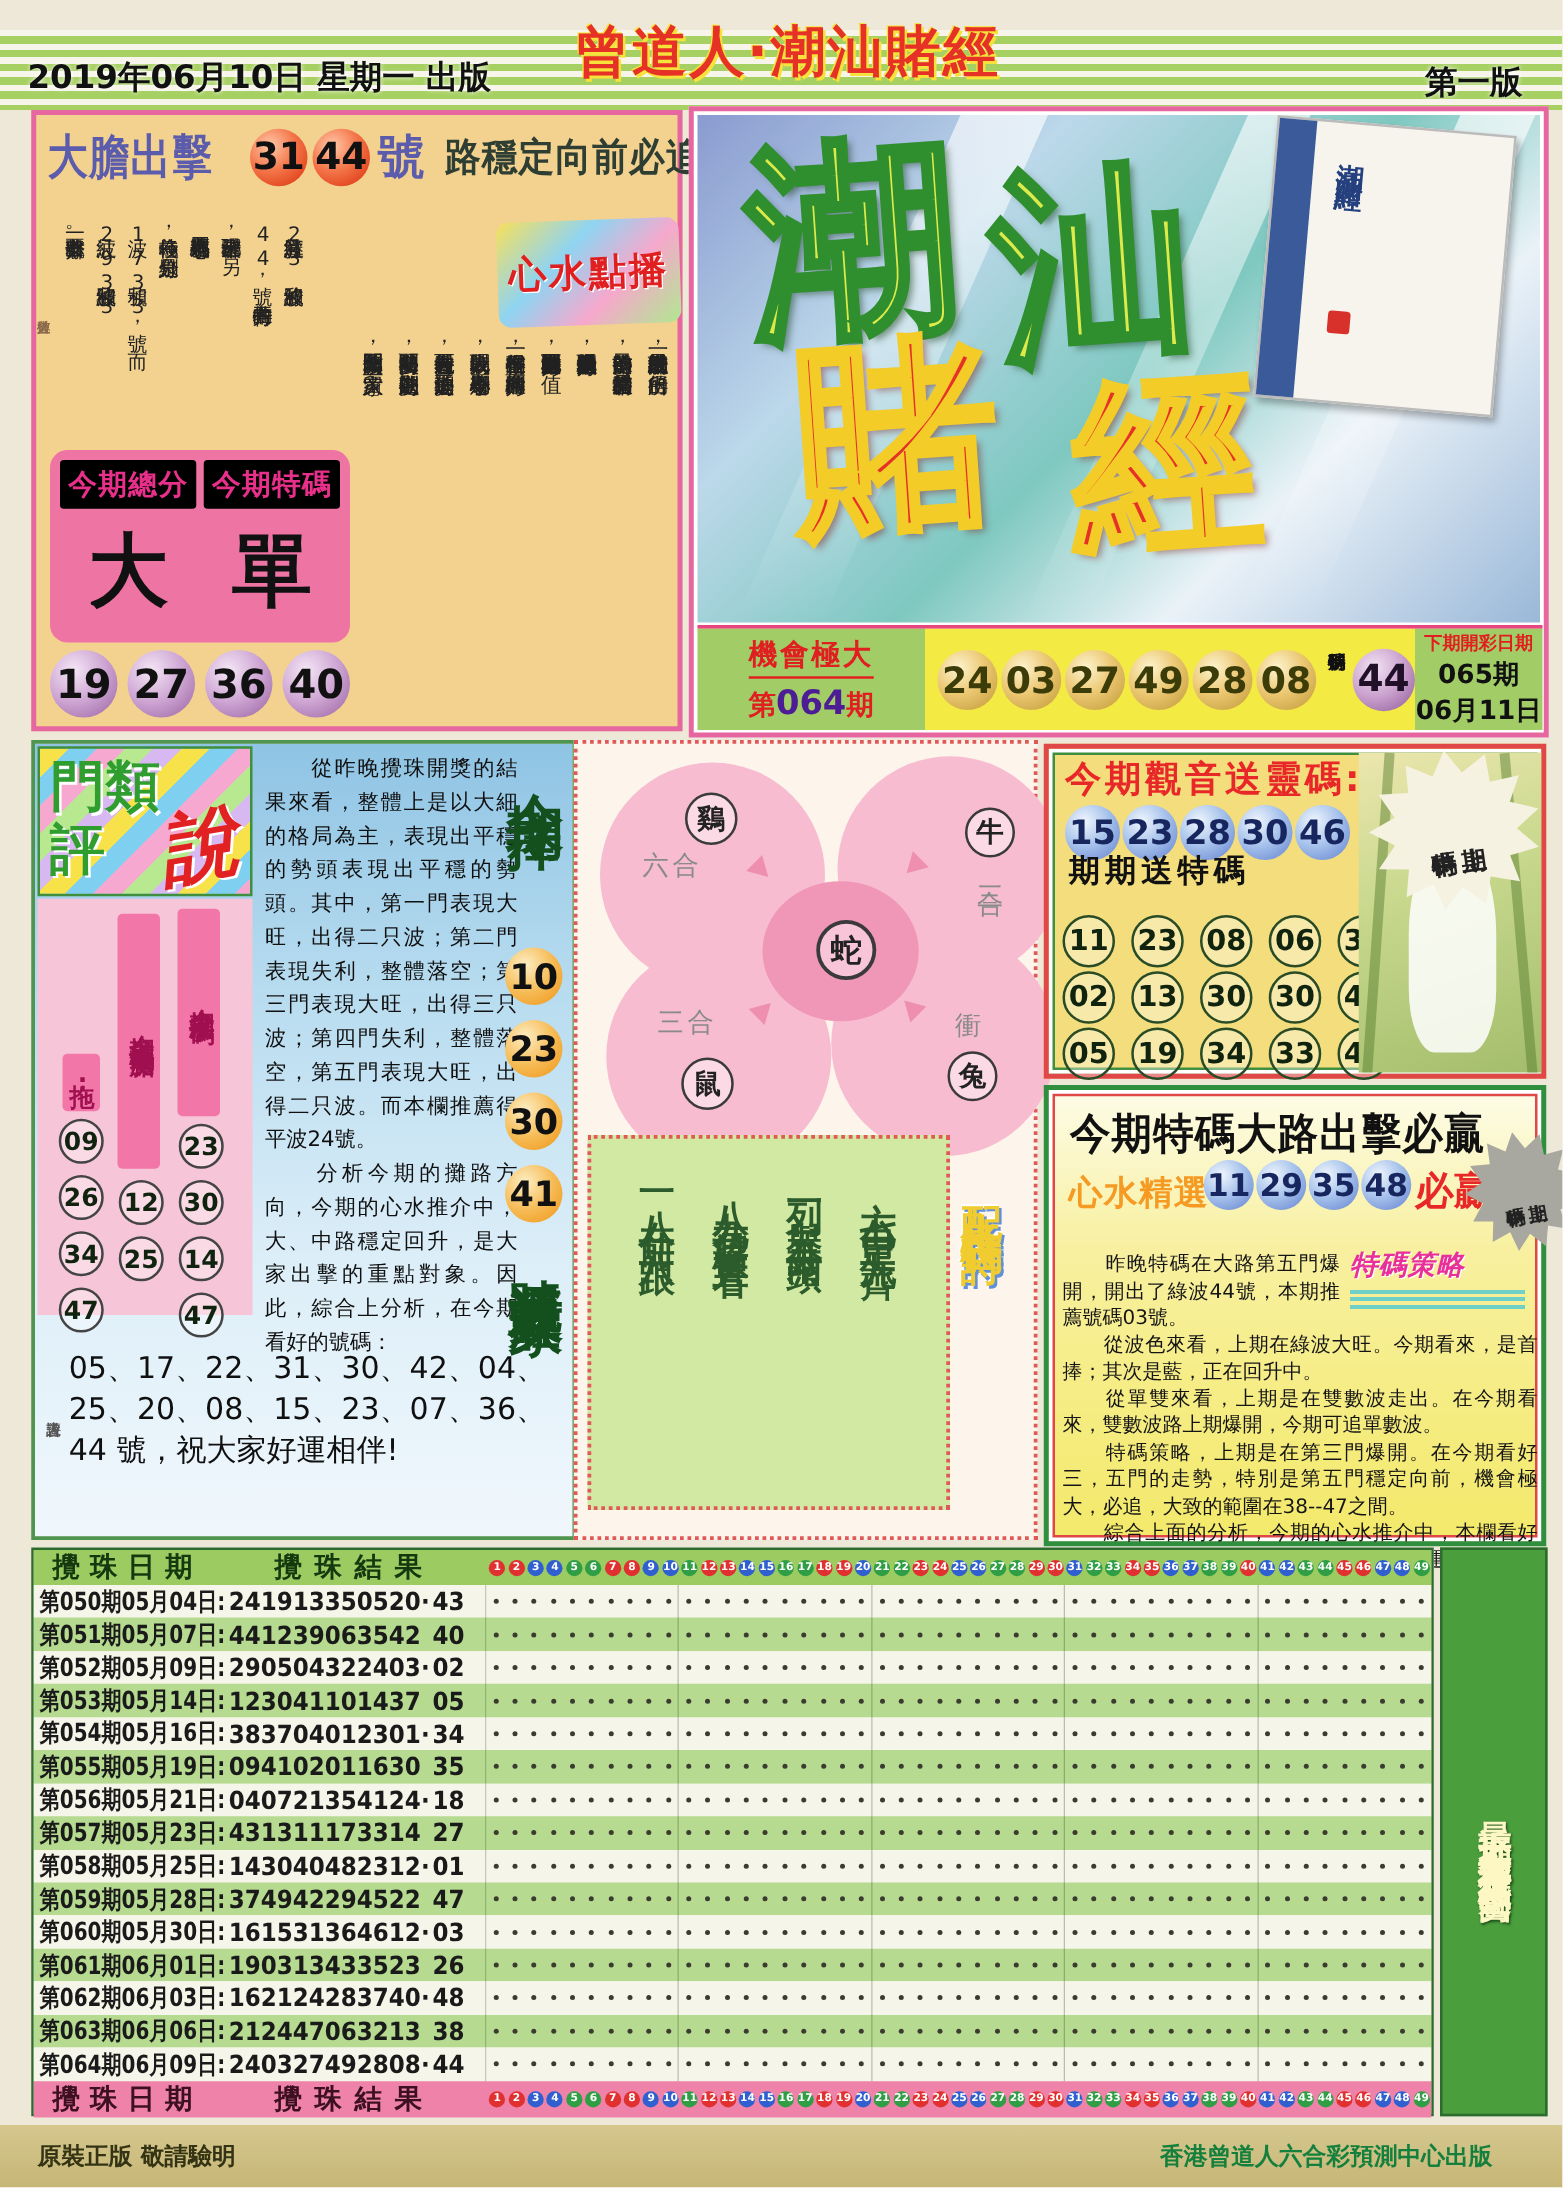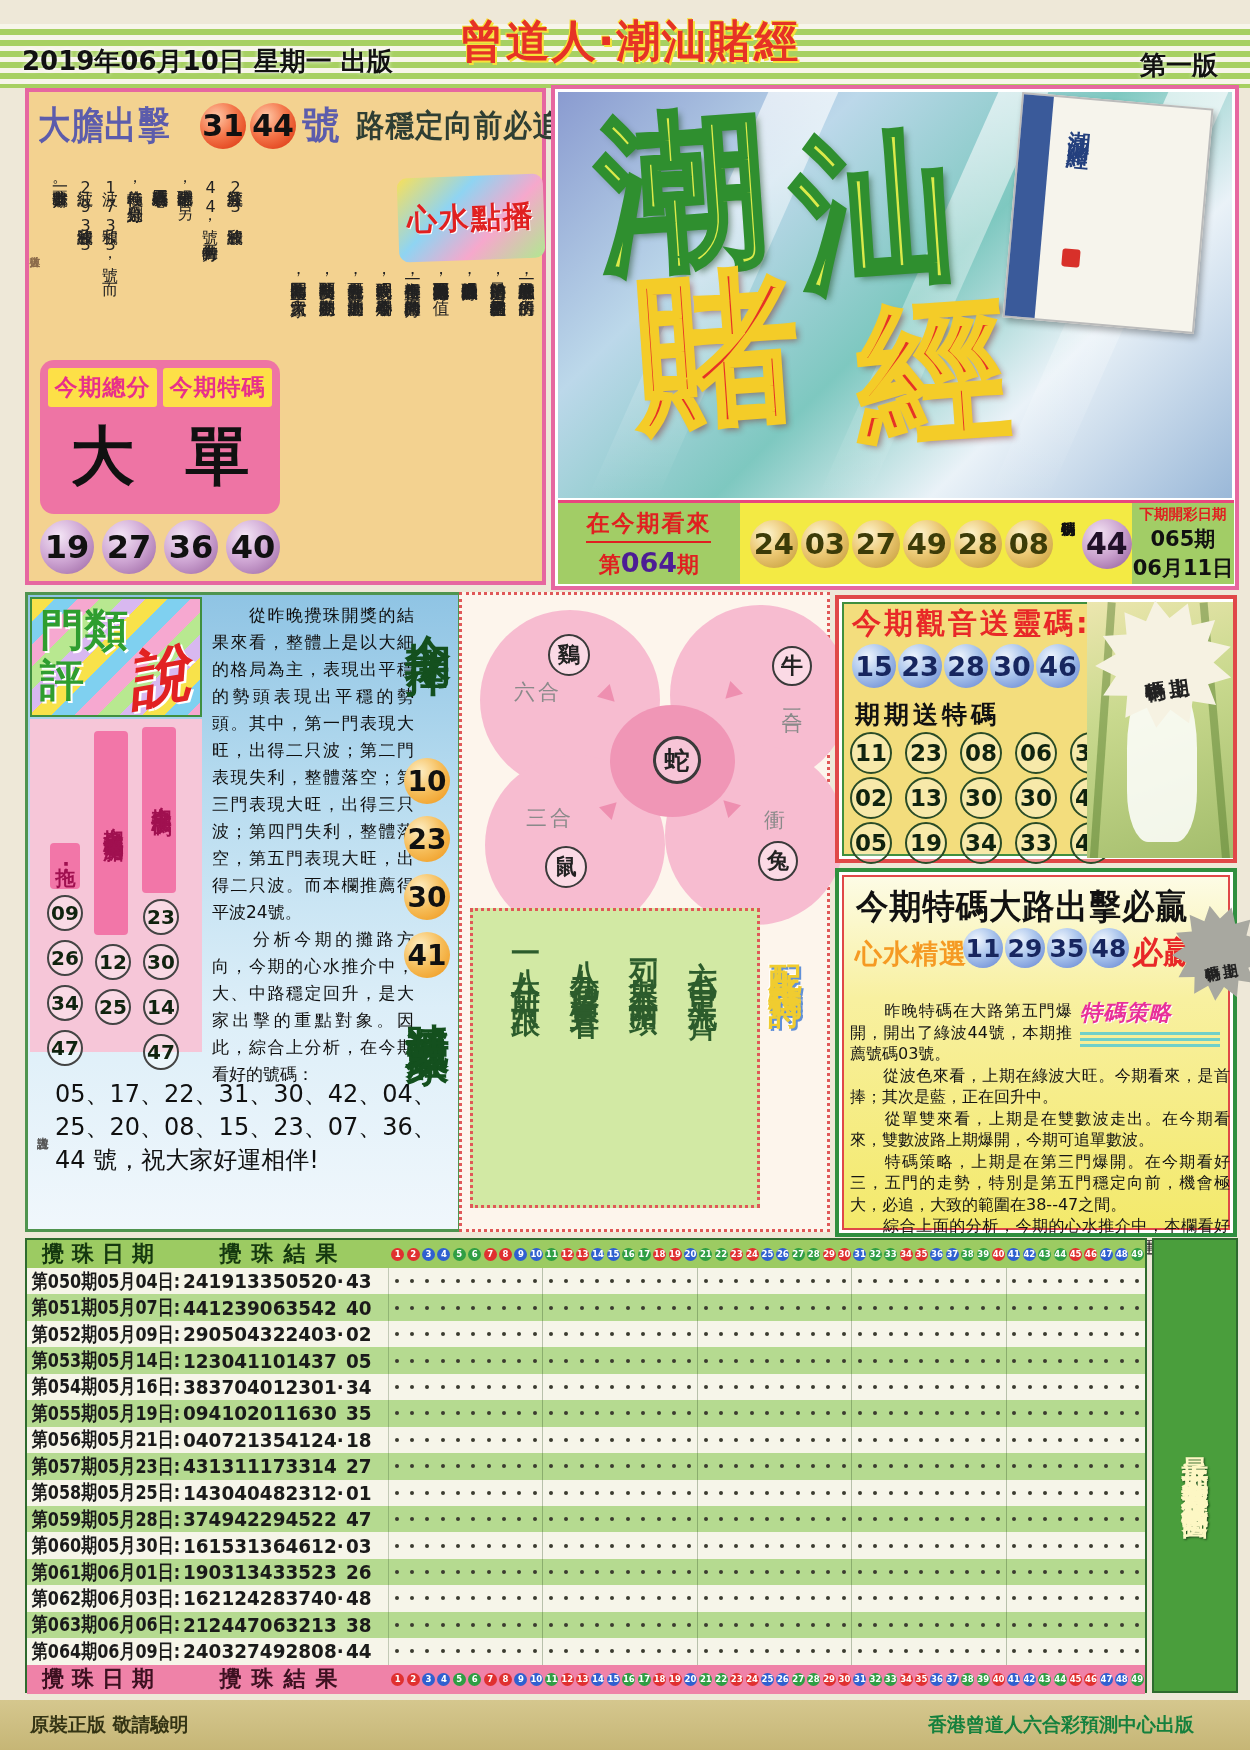--- a/index.html
+++ b/index.html
@@ -21,21 +21,21 @@
   .ba-suf{font-size:38px;font-weight:bold;color:#5c5cac;}
   .ba-sub{font-size:31px;font-weight:bold;color:#2e3e33;margin-left:10px;letter-spacing:1px;transform:scaleX(.92);transform-origin:left center;}
   .badge{left:398px;top:176px;width:146px;height:84px;border-radius:10px;display:flex;align-items:center;justify-content:center;
      background:linear-gradient(135deg,#f8e05a,#8fd4f2 35%,#f6a8cc 65%,#b0e890);transform:rotate(-2deg);
      font-size:30px;font-weight:bold;color:#e02020;text-shadow:1px 1px 0 #fff;letter-spacing:2px;}
   .ba-right{left:282px;top:270px;width:258px;height:308px;font-size:16.5px;line-height:28.5px;color:#222;}
   .ba-left{left:46px;top:178px;width:202px;height:176px;font-size:16px;line-height:25px;color:#222;}
   .watermark{left:26px;top:248px;font-size:11px;color:#8a6a4a;}
   .sumbox{left:40px;top:360px;width:240px;height:154px;background:#ee74a4;border-radius:14px;display:flex;gap:6px;padding:8px;box-sizing:border-box;}
   .sumhalf{flex:1;display:flex;flex-direction:column;}
-  .sumlab{background:#fde047;color:#e8308a;font-size:23px;font-weight:bold;text-align:center;padding:4px 0;border-radius:3px;letter-spacing:1px;}
+  .sumlab{background:#000000;color:#e8308a;font-size:23px;font-weight:bold;text-align:center;padding:4px 0;border-radius:3px;letter-spacing:1px;}
   .sumval{flex:1;display:flex;align-items:center;justify-content:center;font-size:64px;font-weight:bold;color:#111;}
   .ba-balls{left:40px;top:520px;display:flex;gap:8px;}
   
   .ball{display:inline-flex;align-items:center;justify-content:center;border-radius:50%;font-weight:bold;flex:0 0 auto;}
   .b-red{width:46px;height:46px;font-size:30px;color:#111;background:radial-gradient(circle at 35% 30%,#ffc9a8,#f4764a 45%,#d92c08);}
   .b-lav{width:54px;height:54px;font-size:32px;color:#111;background:radial-gradient(circle at 35% 30%,#f4e6f6,#cda4d2 50%,#97609e);}
   .b-gold{width:48px;height:48px;font-size:29px;color:#3c3c08;background:radial-gradient(circle at 35% 30%,#fdf4cf,#ecc873 45%,#bf9733);}
   .b-purple{width:50px;height:50px;font-size:30px;color:#201028;background:radial-gradient(circle at 35% 30%,#f2e2f2,#c9a0cd 50%,#8d5694);}
   .b-blue{width:44px;height:44px;font-size:27px;color:#17265f;background:radial-gradient(circle at 35% 30%,#f0f6fd,#a9c4ec 45%,#5f7fd0);}
   .b-blue2{width:40px;height:40px;font-size:25px;color:#17265f;background:radial-gradient(circle at 35% 30%,#f0f6fd,#a9c4ec 45%,#5f7fd0);}
@@ -99,21 +99,21 @@
   .zarr{position:absolute;width:0;height:0;border-left:9px solid transparent;border-right:9px solid transparent;border-bottom:16px solid #ee8fb0;}
   .poembox{left:470px;top:908px;width:290px;height:300px;box-sizing:border-box;background:#d2e9a4;border:3px dotted #e05858;}
   .poemtext{left:492px;top:938px;width:240px;height:246px;font-size:29px;font-weight:bold;color:#2c5c2c;line-height:59px;letter-spacing:8px;}
   .poemtitle{left:762px;top:938px;height:275px;font-size:33px;font-weight:bold;color:#f0cc30;letter-spacing:6px;
      text-shadow:2px 2px 0 #6090d8,-1px -1px 0 #fff;}
   
   .boxA{left:835px;top:595px;width:402px;height:268px;box-sizing:border-box;background:#f3dd7d;border:4px solid #e04848;
      box-shadow:inset 0 0 0 3px #fff,inset 0 0 0 5px #3f8f3f;}
   .gy-title{left:852px;top:604px;font-size:29px;font-weight:bold;color:#e82828;letter-spacing:3px;}
   .gy-balls{left:852px;top:644px;display:flex;gap:2px;}
-  .gy-sub{left:855px;top:698px;font-size:25px;font-weight:bold;color:#111;letter-spacing:4px;}
+  .gy-sub{left:855px;top:680px;font-size:25px;font-weight:bold;color:#111;letter-spacing:4px;}
   .gy-row{display:flex;gap:13px;}
   .gy-rows{left:850px;top:732px;display:flex;flex-direction:column;gap:3px;}
   .guanyin{left:1087px;top:602px;width:146px;height:256px;overflow:hidden;
      background:linear-gradient(160deg,#ece6ae,#c9d98e 40%,#a3bd6c);}
   .gy-fig{position:absolute;left:40px;top:70px;width:70px;height:170px;border-radius:45% 45% 30% 30%;background:rgba(255,255,255,.85);}
   .gy-head{position:absolute;left:58px;top:40px;width:34px;height:40px;border-radius:50%;background:rgba(255,255,255,.9);}
   .bamboo{position:absolute;width:8px;height:120%;background:rgba(80,120,40,.45);}
   .burst{display:flex;align-items:center;justify-content:center;text-align:center;font-weight:bold;}
   .burstA{left:1095px;top:600px;width:138px;height:128px;background:#f6f2e2;color:#222;font-size:20px;line-height:24px;transform:rotate(-8deg);}
   .burstB{left:1172px;top:905px;width:92px;height:96px;background:#a8a8a0;color:#222;font-size:15px;line-height:18px;transform:rotate(-10deg);z-index:5;}
@@ -224,21 +224,21 @@
   <span class="abs lchar lred" style="left:636px;top:268px;font-size:162px;">賭</span>
   <span class="abs lchar lred" style="left:858px;top:295px;font-size:150px;">經</span>
   <div class="abs book">
     <div class="bookspine"></div>
     <div class="booktxt">潮汕賭經</div>
     <div class="bookseal"></div>
   </div>
 
   <div class="abs strip">
     <div class="strip-left">
-      <span class="strip-lot">在今期看來</span>
+      <span class="strip-lot">機會極大</span>
       <span class="strip-per"><span>第</span><b>064</b><span>期</span></span>
     </div>
     <div class="strip-mid">
       <span style="display:flex;gap:3px;">
           <span class="ball b-gold">24</span>
           <span class="ball b-gold">03</span>
           <span class="ball b-gold">27</span>
           <span class="ball b-gold">49</span>
           <span class="ball b-gold">28</span>
           <span class="ball b-gold">08</span>

